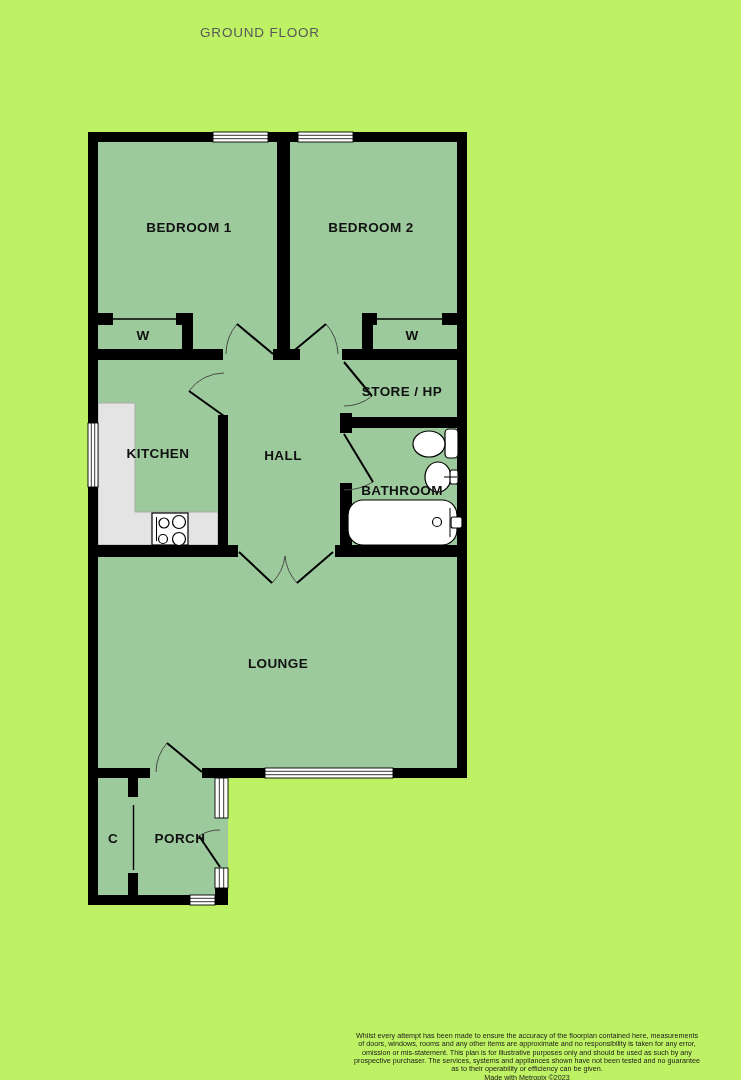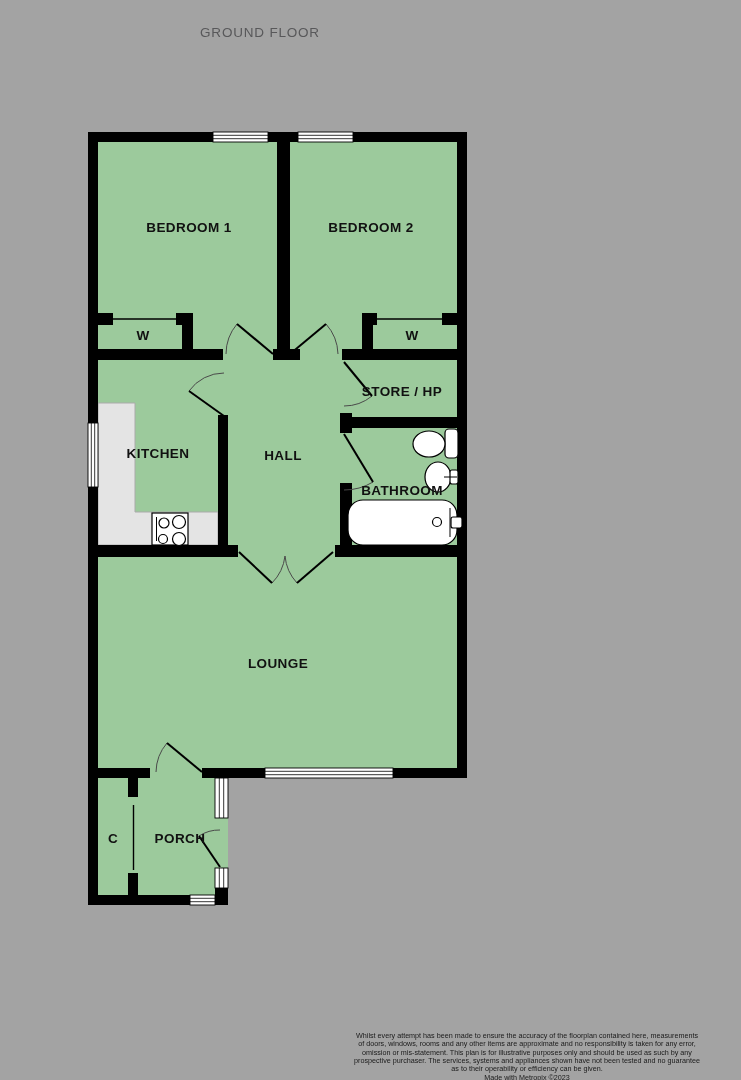--- a/index.html
+++ b/index.html
@@ -1,16 +1,16 @@
 <!DOCTYPE html>
 <html><head>
 <meta charset="utf-8">
 <style>
   html,body{margin:0;padding:0;background:#ffffff;}
-  #stage{position:relative;width:741px;height:1080px;background:#a3a3a3;overflow:hidden;
+  #stage{position:relative;width:741px;height:1080px;background:#bef264;overflow:hidden;
          font-family:"Liberation Sans",sans-serif;}
   svg text{font-family:"Liberation Sans",sans-serif;}
   .room-label{font-weight:bold;font-size:13.5px;fill:#111111;letter-spacing:0.4px;}
   .title-label{font-size:13.5px;fill:#58585a;letter-spacing:0.8px;}
   .footer-line{font-size:7.2px;fill:#1a1a1a;}
   .wall{fill:#000000;}
   .win{fill:#ffffff;stroke:#000000;stroke-width:0.9;}
   .winline{stroke:#000000;stroke-width:0.8;}
   .leaf{stroke:#000000;stroke-width:2;fill:none;}
   .thinleaf{stroke:#000000;stroke-width:1.4;fill:none;}

